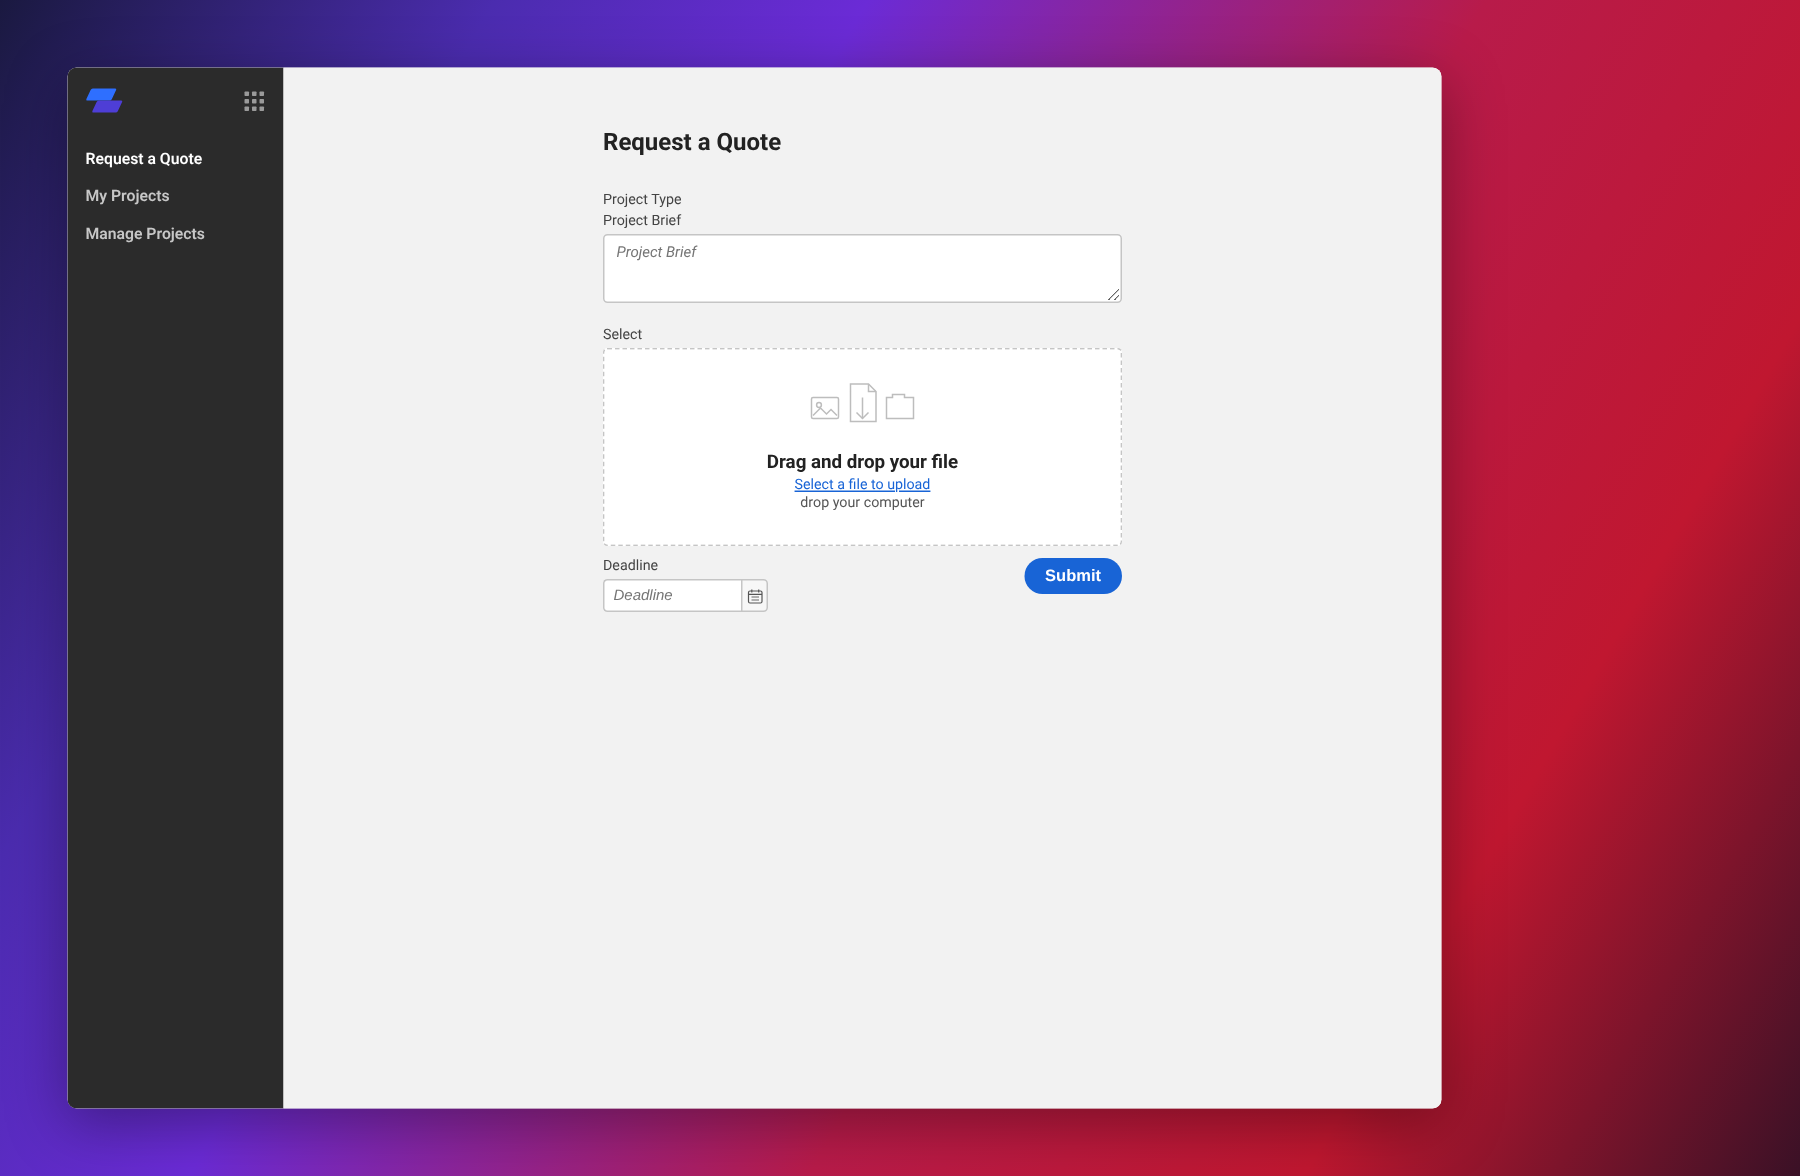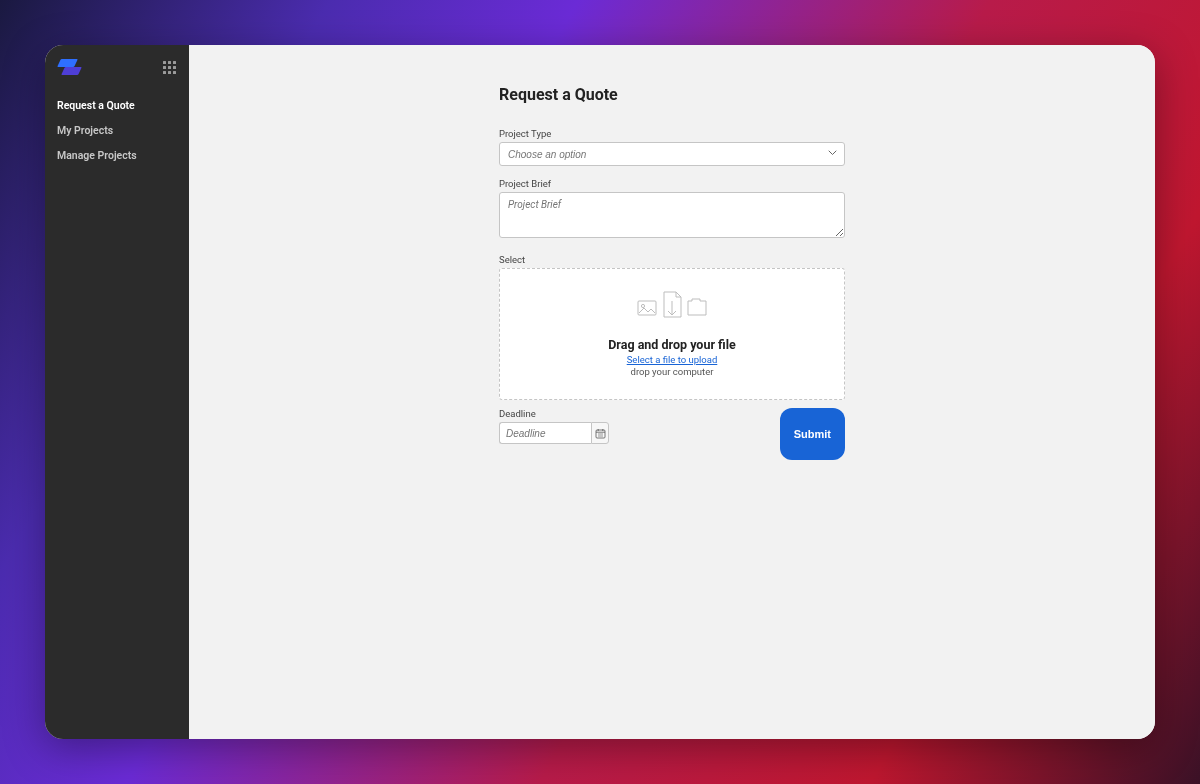--- a/index.html
+++ b/index.html
@@ -2,22 +2,22 @@
 <html><head>
 <meta charset="utf-8">
 <style>
   * { box-sizing: border-box; margin: 0; padding: 0; }
   body {
     font-family: -apple-system, BlinkMacSystemFont, "Segoe UI", Roboto, Helvetica, Arial, sans-serif;
     width: 1200px; height: 784px; overflow: hidden;
     background: linear-gradient(120deg, #1a1940 0%, #4b2caf 20%, #6b2bd6 35%, #b81b4a 60%, #c01730 80%, #3a1126 100%);
   }
   .window {
-    position: absolute; left: 45px; top: 45px; width: 1110px; height: 694px;
-    background: #f2f2f2; border-radius: 18px; overflow: hidden; box-shadow: 0 10px 40px rgba(0,0,0,0.35);
+    position: absolute; left: 45px; top: 45px; width: 916px; height: 694px;
+    background: #f2f2f2; border-radius: 6px; overflow: hidden; box-shadow: 0 10px 40px rgba(0,0,0,0.35);
     display: flex;
   }
   .sidebar {
     width: 144px; background: #2b2b2b; color: #fff; display: flex; flex-direction: column;
     padding: 0;
   }
   .sidebar-top { display: flex; align-items: center; justify-content: space-between; padding: 14px 12px 6px 12px; }
   .logo { width: 24px; height: 18px; position: relative; }
   .logo .p1 { position: absolute; width: 17px; height: 8px; background: #2e6fff; transform: skewX(-25deg); left: 2px; top: 0; border-radius: 1px; }
   .logo .p2 { position: absolute; width: 17px; height: 8px; background: #4e3ed6; transform: skewX(-25deg); left: 6px; top: 8px; border-radius: 1px; }
@@ -55,21 +55,21 @@
   .deadline-input {
     width: 92px; height: 22px; border: 1px solid #c5c5c5; border-right: none; border-radius: 3px 0 0 3px;
     font-size: 10px; font-style: italic; color: #777; padding: 0 6px; background: #fff;
   }
   .cal-btn {
     width: 18px; height: 22px; border: 1px solid #c5c5c5; border-radius: 0 3px 3px 0; background: #f7f7f7;
     display: flex; align-items: center; justify-content: center; cursor: pointer;
   }
   .submit-btn {
     background: #1864d6; color: #fff; border: none; border-radius: 12px; font-size: 11px; font-weight: 700;
-    padding: 20px 14px; cursor: pointer;
+    padding: 6px 14px; cursor: pointer;
   }
 </style>
 </head>
 <body>
 
 <div class="window">
   <aside class="sidebar">
     <div class="sidebar-top">
       <div class="logo">
         <div class="p1"></div>
@@ -92,28 +92,20 @@
       <div class="nav-item">My Projects</div>
       <div class="nav-item">Manage Projects</div>
     </nav>
   </aside>
 
   <main class="main">
     <div class="form-wrap">
       <h1 class="page-title">Request a Quote</h1>
 
       <label class="field-label">Project Type</label>
-      <div class="select-wrap">
-        <select class="select">
-          <option>Choose an option</option>
-        </select>
-        <svg class="chevron" width="9" height="6" viewBox="0 0 9 6">
-            <path d="M1 1l3.5 3.5L8 1" stroke="#666" stroke-width="1" fill="none" stroke-linecap="round"></path>
-          </svg>
-      </div>
 
       <label class="field-label">Project Brief</label>
       <textarea class="textarea" placeholder="Project Brief" style=""></textarea>
 
       <label class="field-label">Select</label>
       <div class="dropzone">
         <svg class="dz-icons" width="72" height="34" viewBox="0 0 72 34">
           <rect x="2" y="12" width="18" height="14" rx="1" fill="none" stroke="#bdbdbd" stroke-width="1"></rect>
           <circle cx="7" cy="17" r="1.6" fill="none" stroke="#bdbdbd" stroke-width="1"></circle>
           <path d="M3 24 l5 -5 l4 4 l3 -3 l4 4" fill="none" stroke="#bdbdbd" stroke-width="1"></path>

